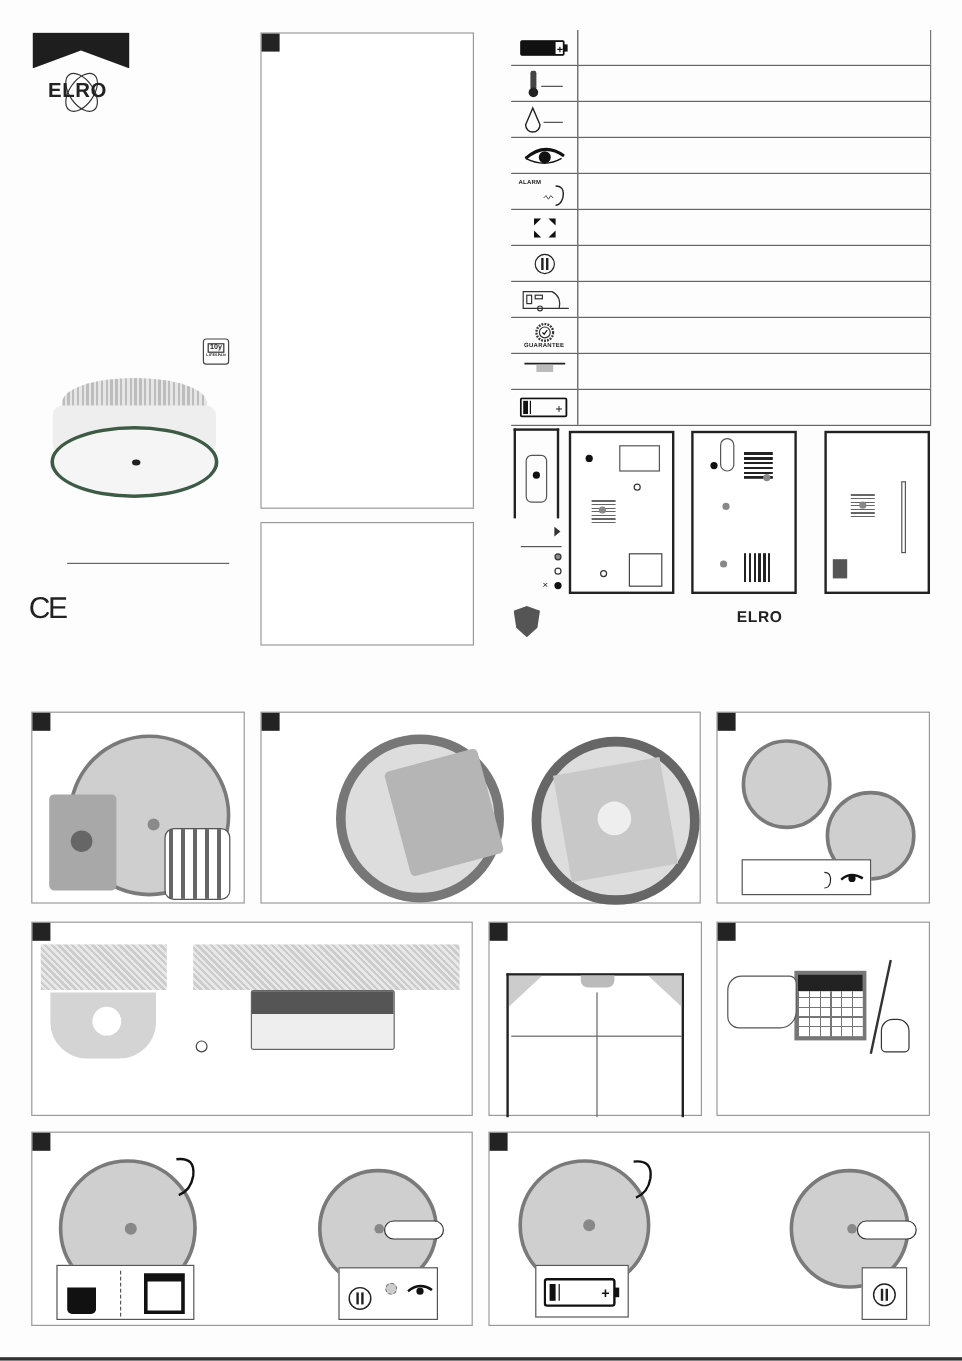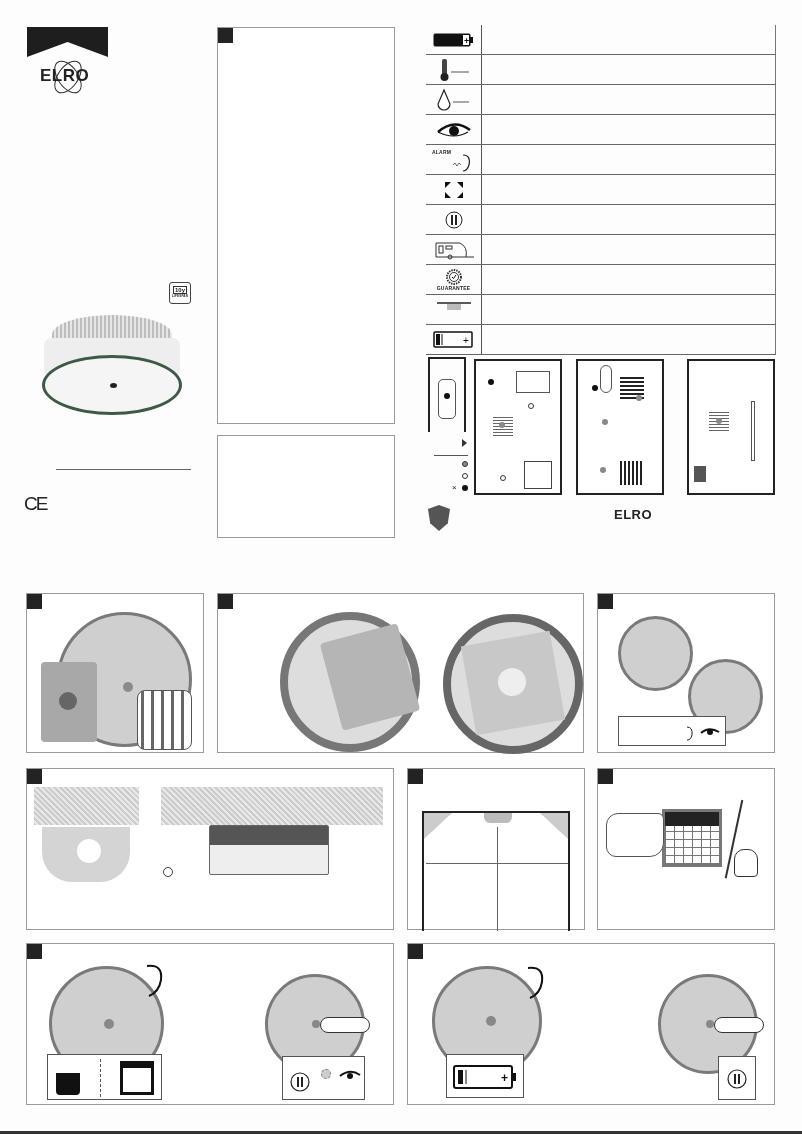--- a/index.html
+++ b/index.html
@@ -35,21 +35,21 @@
   <div class="abs" style="left:4px;top:28px;width:136px;height:40px;background:#eeeeee;border-radius:8px;"></div>
   <div class="abs" style="left:2px;top:45px;width:140px;height:60px;border-radius:70px/30px;background:#f5f5f5;border:3px solid #3d5a45;"></div>
   <div class="abs" style="left:70px;top:73px;width:7px;height:5px;border-radius:50%;background:#222;"></div>
 </div>
 <div class="abs" style="left:169px;top:282px;width:22px;height:22px;border:1.5px solid #444;border-radius:3px;text-align:center;">
   <div style="margin:3px auto 0;width:14px;height:8px;border:1px solid #333;font-size:6px;line-height:7px;font-weight:bold;">10y</div>
   <div class="tiny" style="font-size:3px;">LIFESPAN</div>
 </div>
 
 <div class="abs" style="left:56px;top:469px;width:135px;height:1px;background:#666;"></div>
-<div class="abs" style="left:24px;top:493px;font-size:19px;font-family:'Liberation Sans',sans-serif;color:#222;letter-spacing:-2px;">CE</div>
+<div class="abs" style="left:24px;top:493px;font-size:25px;font-family:'Liberation Sans',sans-serif;color:#222;letter-spacing:-2px;">CE</div>
 
 <div class="panel" style="left:217px;top:27px;width:178px;height:397px;">
   <div class="step"></div>
 </div>
 <div class="panel" style="left:217px;top:435px;width:178px;height:103px;"></div>
 
 <div class="icon-table">
   <div class="icon-row">
     <div class="ic">
         <svg width="42" height="14">

